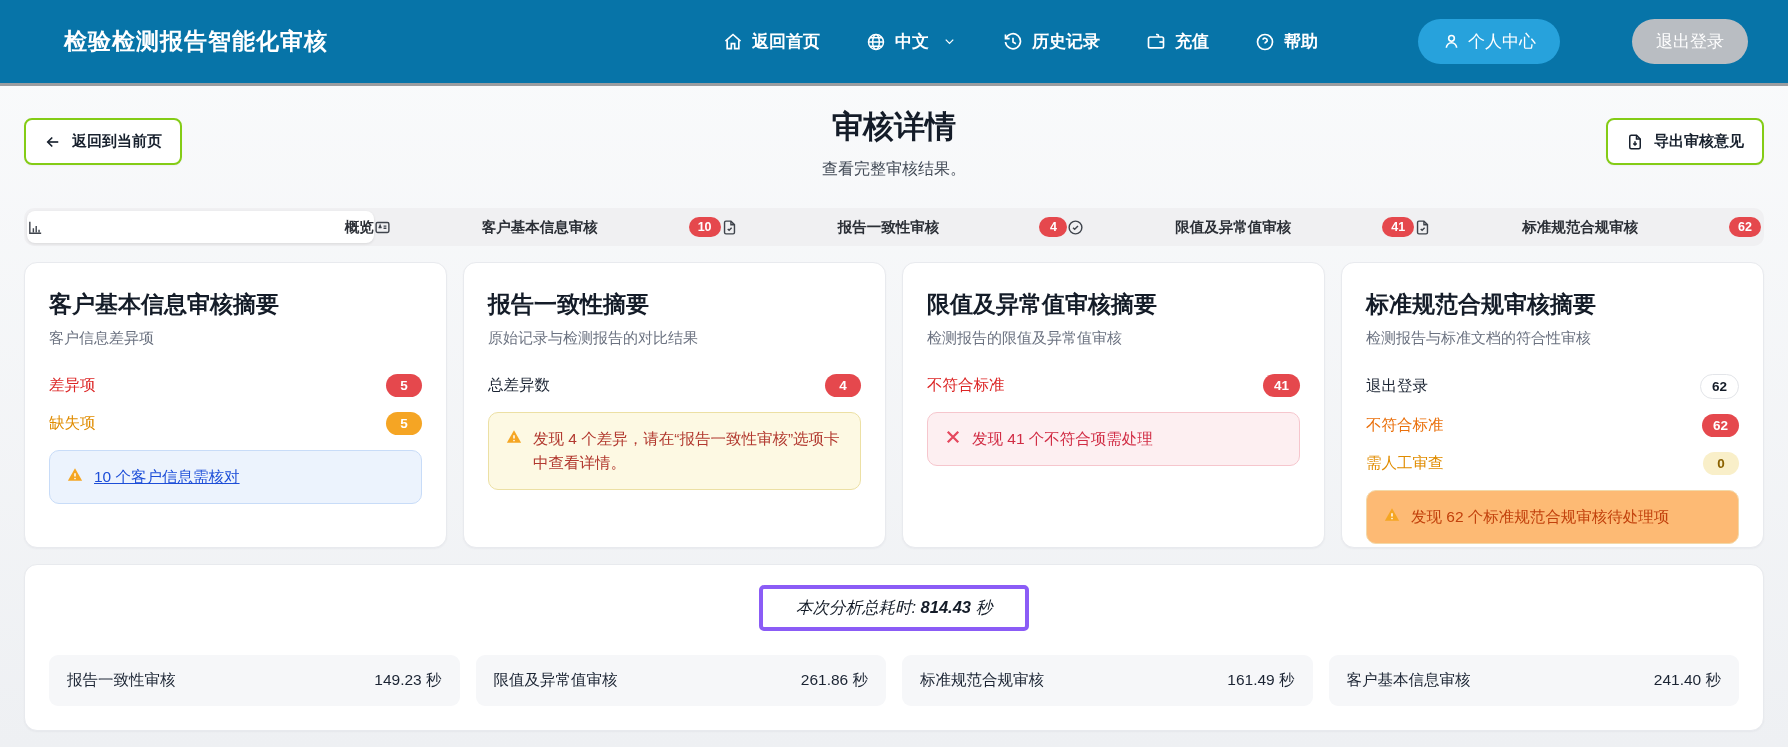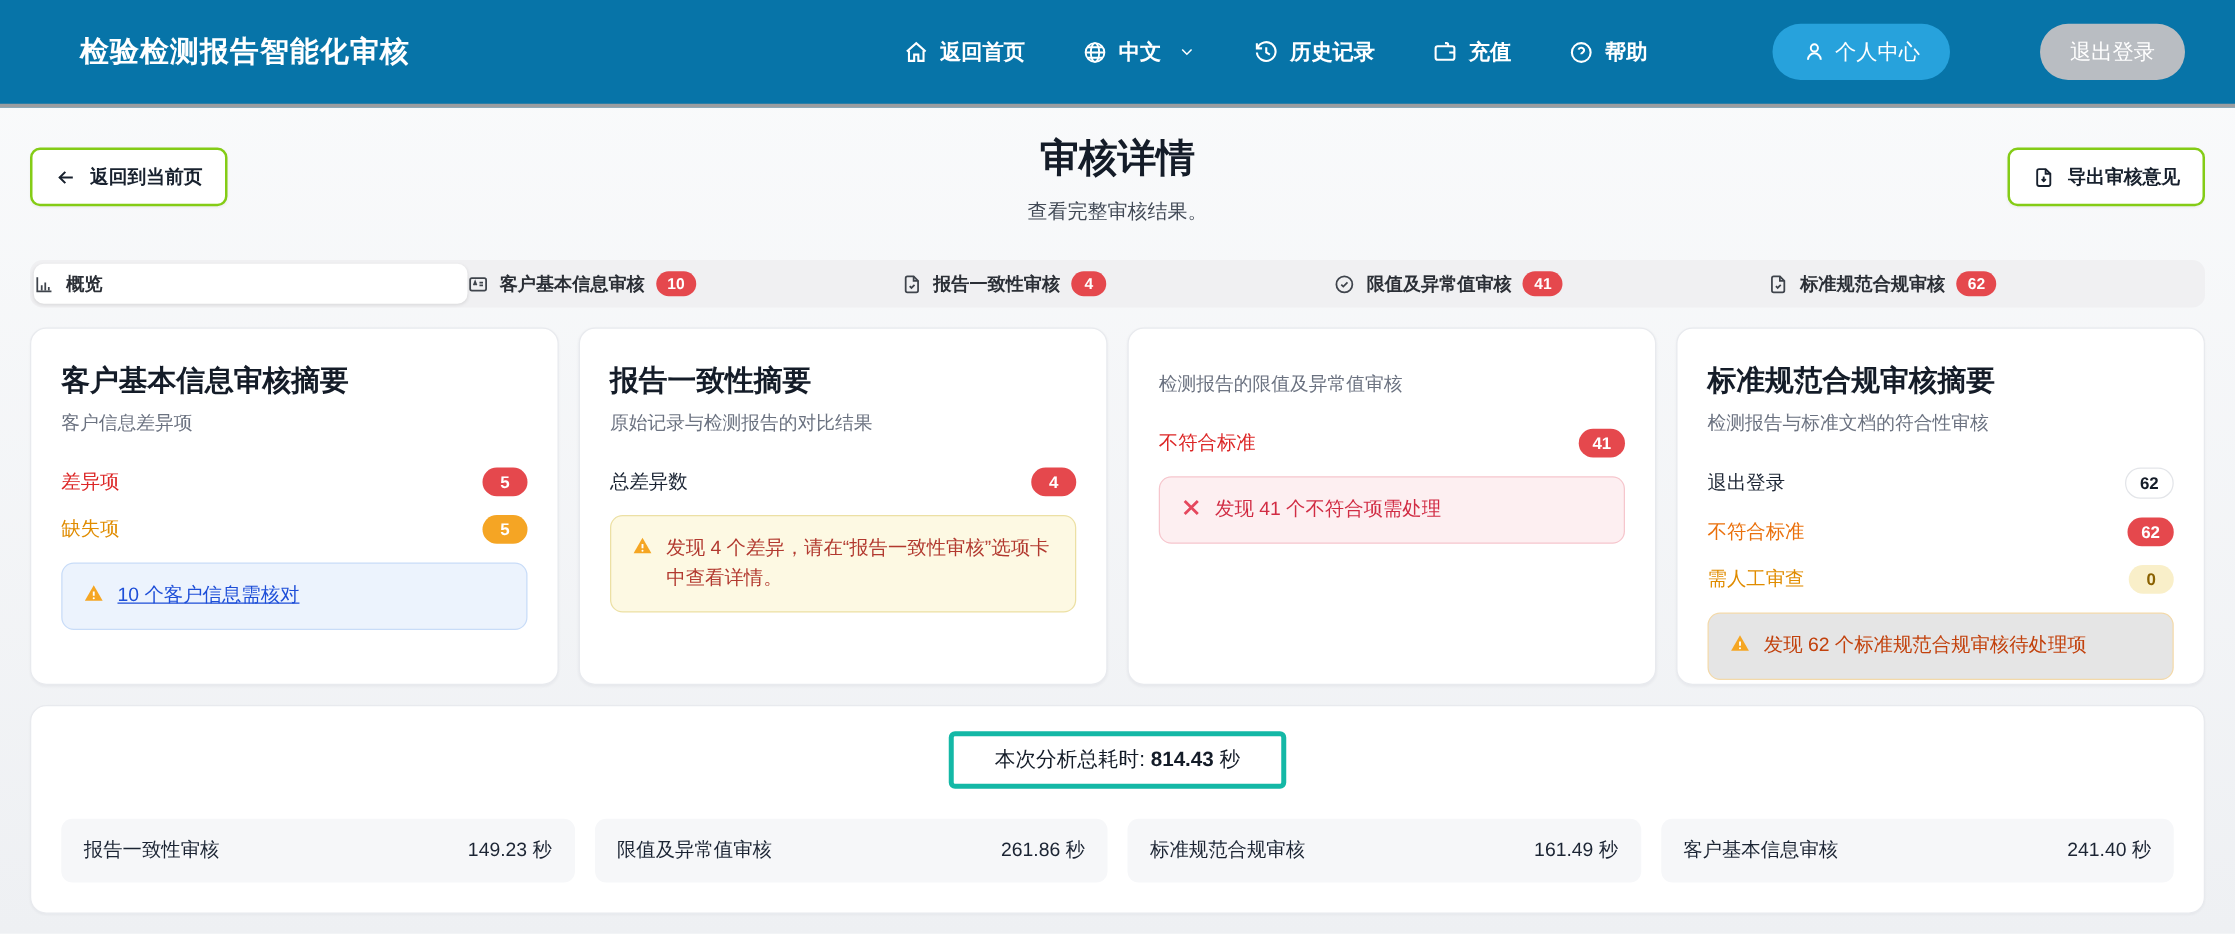--- a/index.html
+++ b/index.html
@@ -41,21 +41,21 @@
   .title-block { text-align:center; padding-top:20px; }
   .page-title { font-size:31px; font-weight:700; color:#141c28; }
   .page-subtitle { margin-top:11px; font-size:16px; color:#434b57; }
 
   
   .tabs {
     margin:16px 24px 0; background:#f0f0f2; border-radius:10px;
     display:grid; grid-template-columns:repeat(5,1fr); padding:3px; height:38px;
   }
   .tab {
-    display:flex; align-items:center; justify-content:flex-start; gap:9px;
+    display:flex; align-items:center; justify-content:space-between; gap:9px;
     font-size:14.5px; font-weight:600; color:#2b2f36; border-radius:8px; cursor:pointer;
   }
   .tab svg { stroke:#3f444c; }
   .tab.active { background:#fff; box-shadow:0 1px 3px rgba(0,0,0,.10); }
   .tab-badge {
     background:#e5484d; color:#fff; border-radius:999px;
     font-size:12.5px; font-weight:700; padding:3px 9px; min-width:28px; text-align:center;
   }
 
   
@@ -82,30 +82,30 @@
   .badge.outline{ background:#fff; color:#141c28; border:1px solid #e3e5e9; }
   .badge.pale   { background:#f9efc9; color:#8a6100; }
   .alert {
     border-radius:10px; padding:14px 16px; font-size:15.5px; line-height:1.55;
     display:flex; gap:10px; align-items:flex-start; margin-top:4px;
   }
   .alert .aicon { flex:0 0 auto; margin-top:1px; }
   .alert.info  { background:#ecf3fd; border:1px solid #c8dcf8; color:#1d4ed8;text-decoration:underline; }
   .alert.warn  { background:#fdf9e3; border:1px solid #ece0a4; color:#b2392f; }
   .alert.error { background:#fdeff1; border:1px solid #f6c6cd; color:#d12c44; }
-  .alert.amber { background:#e5e5e5; border:1px solid #f3d9a9; color:#c2410c; }
+  .alert.amber { background:#fdba74; border:1px solid #f3d9a9; color:#c2410c; }
 
   
   .timing-panel {
     margin:16px 24px 0; background:#fff; border:1px solid #e8eaee; border-radius:13px;
     padding:20px 24px 24px; box-shadow:0 1px 2px rgba(16,24,40,.04);
   }
   .total-box {
-    width:fit-content; margin:0 auto; border:4px solid #14b8a6; border-radius:5px;
-    padding:8px 33px; font-size:16.5px; color:#141c28;
+    width:fit-content; margin:0 auto; border:4px solid #8b5cf6; border-radius:5px;
+    padding:8px 33px; font-size:16.5px; color:#141c28;font-style:italic;
   }
   .total-box b { font-weight:700; }
   .timing-grid { margin-top:24px; display:grid; grid-template-columns:repeat(4,1fr); gap:16px; }
   .timing-item {
     background:#f6f7f9; border-radius:9px; padding:15px 18px;
     display:flex; align-items:center; justify-content:space-between; font-size:15.5px; color:#1b2433;
   }
 </style>
 </head>
 <body>
@@ -306,20 +306,21 @@
               <path d="M12 9.5v4.5" stroke="#fff" stroke-width="2"></path>
               <circle cx="12" cy="16.8" r="1.1" fill="#fff"></circle>
             </svg>
         </span>
         <span>发现 4 个差异，请在“报告一致性审核”选项卡中查看详情。</span>
       </div>
     </div>
   </div>
 
   <div class="card">
+    <div class="card-title">限值及异常值审核摘要</div>
     <div class="card-sub">检测报告的限值及异常值审核</div>
     <div class="card-stats">
       <div class="stat-row">
         <span class="stat-label lbl-red">不符合标准</span>
         <span class="badge red">41</span>
       </div>
       <div class="alert error">
         <span class="aicon">
           <svg width="18" height="18" viewBox="0 0 24 24" fill="none" stroke="#e5485e" stroke-width="3">
               <path d="M5 5l14 14M19 5L5 19"></path>

